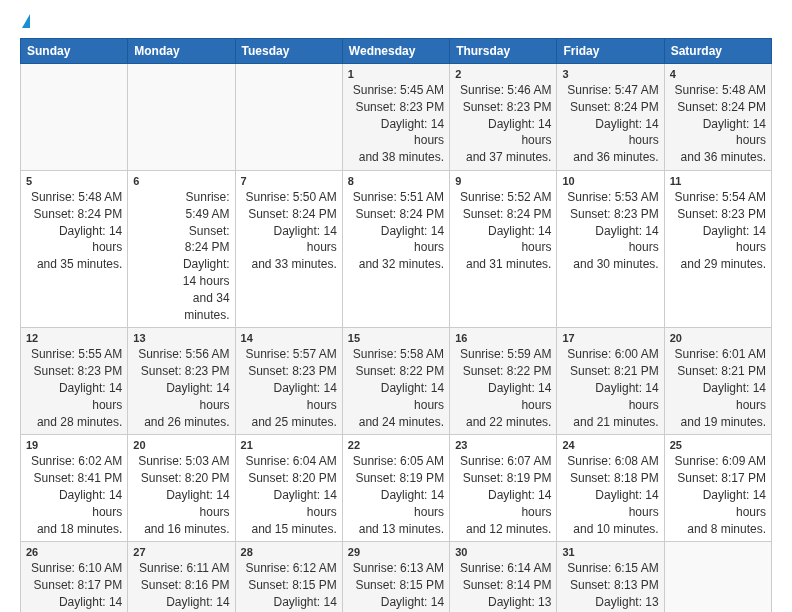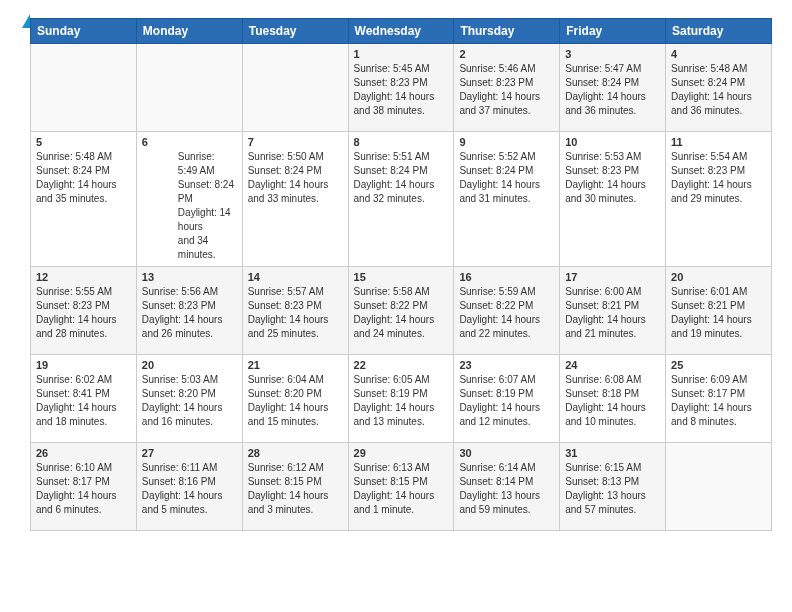--- a/index.html
+++ b/index.html
@@ -8,21 +8,21 @@
       background: #fff;
       width: 792px;
       height: 612px;
       overflow: hidden;
     }
     .page {
       width: 792px;
       height: 504px;
       padding: 18px 20px 10px 20px;
       display: flex;
-      flex-direction: row;
+      flex-direction: column;
     }
     .header {
       display: flex;
       justify-content: space-between;
       align-items: flex-start;
       margin-bottom: 10px;
     }
     .logo {
       display: flex;
       flex-direction: column;
@@ -85,23 +85,24 @@
     }
     .calendar tr:nth-child(odd) td { background: #f5f5f5; }
     .calendar tr:nth-child(even) td { background: #fff; }
     .day-number {
       font-size: 11px;
       font-weight: bold;
       display: block;
       margin-bottom: 2px;
     }
     .day-info {
-      font-size: 10px;
+      font-size: 12px;
       line-height: 1.4;
       color: #333;
+      text-align: right;
     }
     .empty { background: #f9f9f9 !important; }
   </style>
 </head>
 <body>
 
 <div class="page">
   <div class="header">
     <div class="logo">
       <div class="logo-text">

